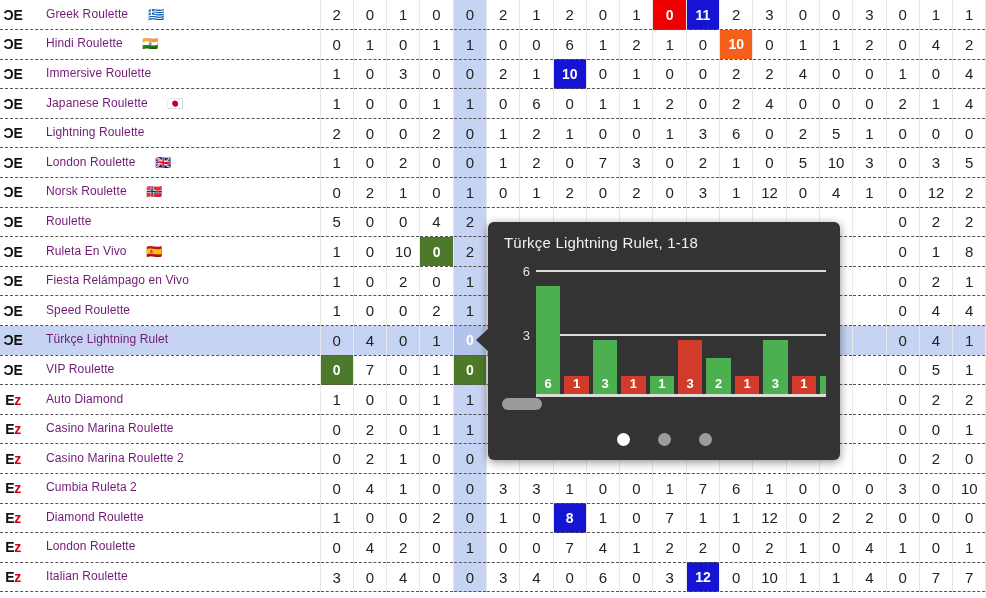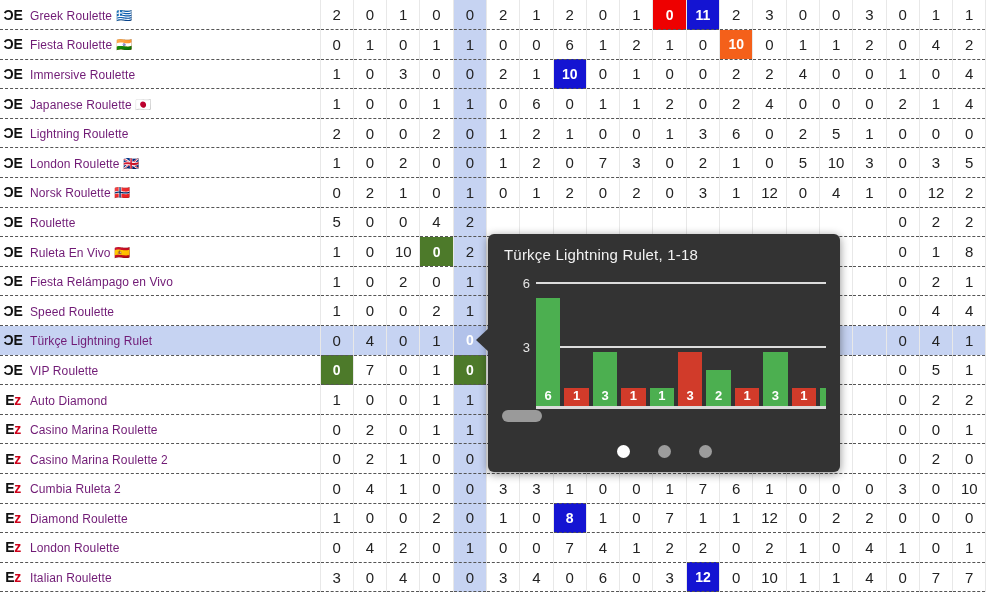--- a/index.html
+++ b/index.html
@@ -31,21 +31,21 @@
   }
 
   
   td.namecell{
     width:320px;
     text-align:left;
     border-right:1px solid #9a9a9a;
     padding-left:10px;
     overflow:hidden;
   }
-  .namewrap{ display:flex; align-items:flex-end; gap:4px; }
+  .namewrap{ display:flex; align-items:flex-start; gap:20px; }
   .provider{
     font-weight:bold;
     font-size:14px;
     letter-spacing:-.3px;
     flex:0 0 auto;
     width:26px;
   }
   .prov-de .d{ color:#111; }
   .prov-de .e{ color:#111; }
   .prov-ez .e{ color:#111; }
@@ -68,21 +68,21 @@
 
   
   td.v-red   { background:#ee0000; color:#fff; font-weight:bold; font-size:14px; }
   td.v-blue  { background:#1414d2; color:#ffffff; font-weight:bold; font-size:14px; }
   td.v-orange{ background:#f4601a; color:#fff; font-weight:bold; font-size:14px; }
   td.v-green { background:#4d7a2a; color:#fff; font-weight:bold; font-size:14px; }
 
   
   #tooltip{
     position:absolute;
-    left:488px; top:234px;
+    left:488px; top:222px;
     width:352px; height:238px;
     background:#333333;
     border-radius:6px;
     box-shadow:0 2px 10px rgba(0,0,0,.45);
     z-index:50;
     overflow:hidden;
   }
   #tooltip-arrow{
     position:absolute;
     left:476px; top:327px;
@@ -171,21 +171,21 @@
           <td class="d">0</td>
           <td class="d">3</td>
           <td class="d sep">0</td>
           <td class="d">1</td>
           <td class="d">1</td>
         </tr>
         <tr>
           <td class="namecell">
             <div class="namewrap">
               <span class="provider prov-de"><span class="d">Ɔ</span><span class="e">E</span></span>
-              <span class="gname">Fiesta Roulette</span>
+              <span class="gname">Hindi Roulette</span>
               <span class="flag">🇮🇳</span>
             </div>
           </td>
           <td class="d">0</td>
           <td class="d">1</td>
           <td class="d">0</td>
           <td class="d">1</td>
           <td class="d colhi">1</td>
           <td class="d sep">0</td>
           <td class="d">0</td>

